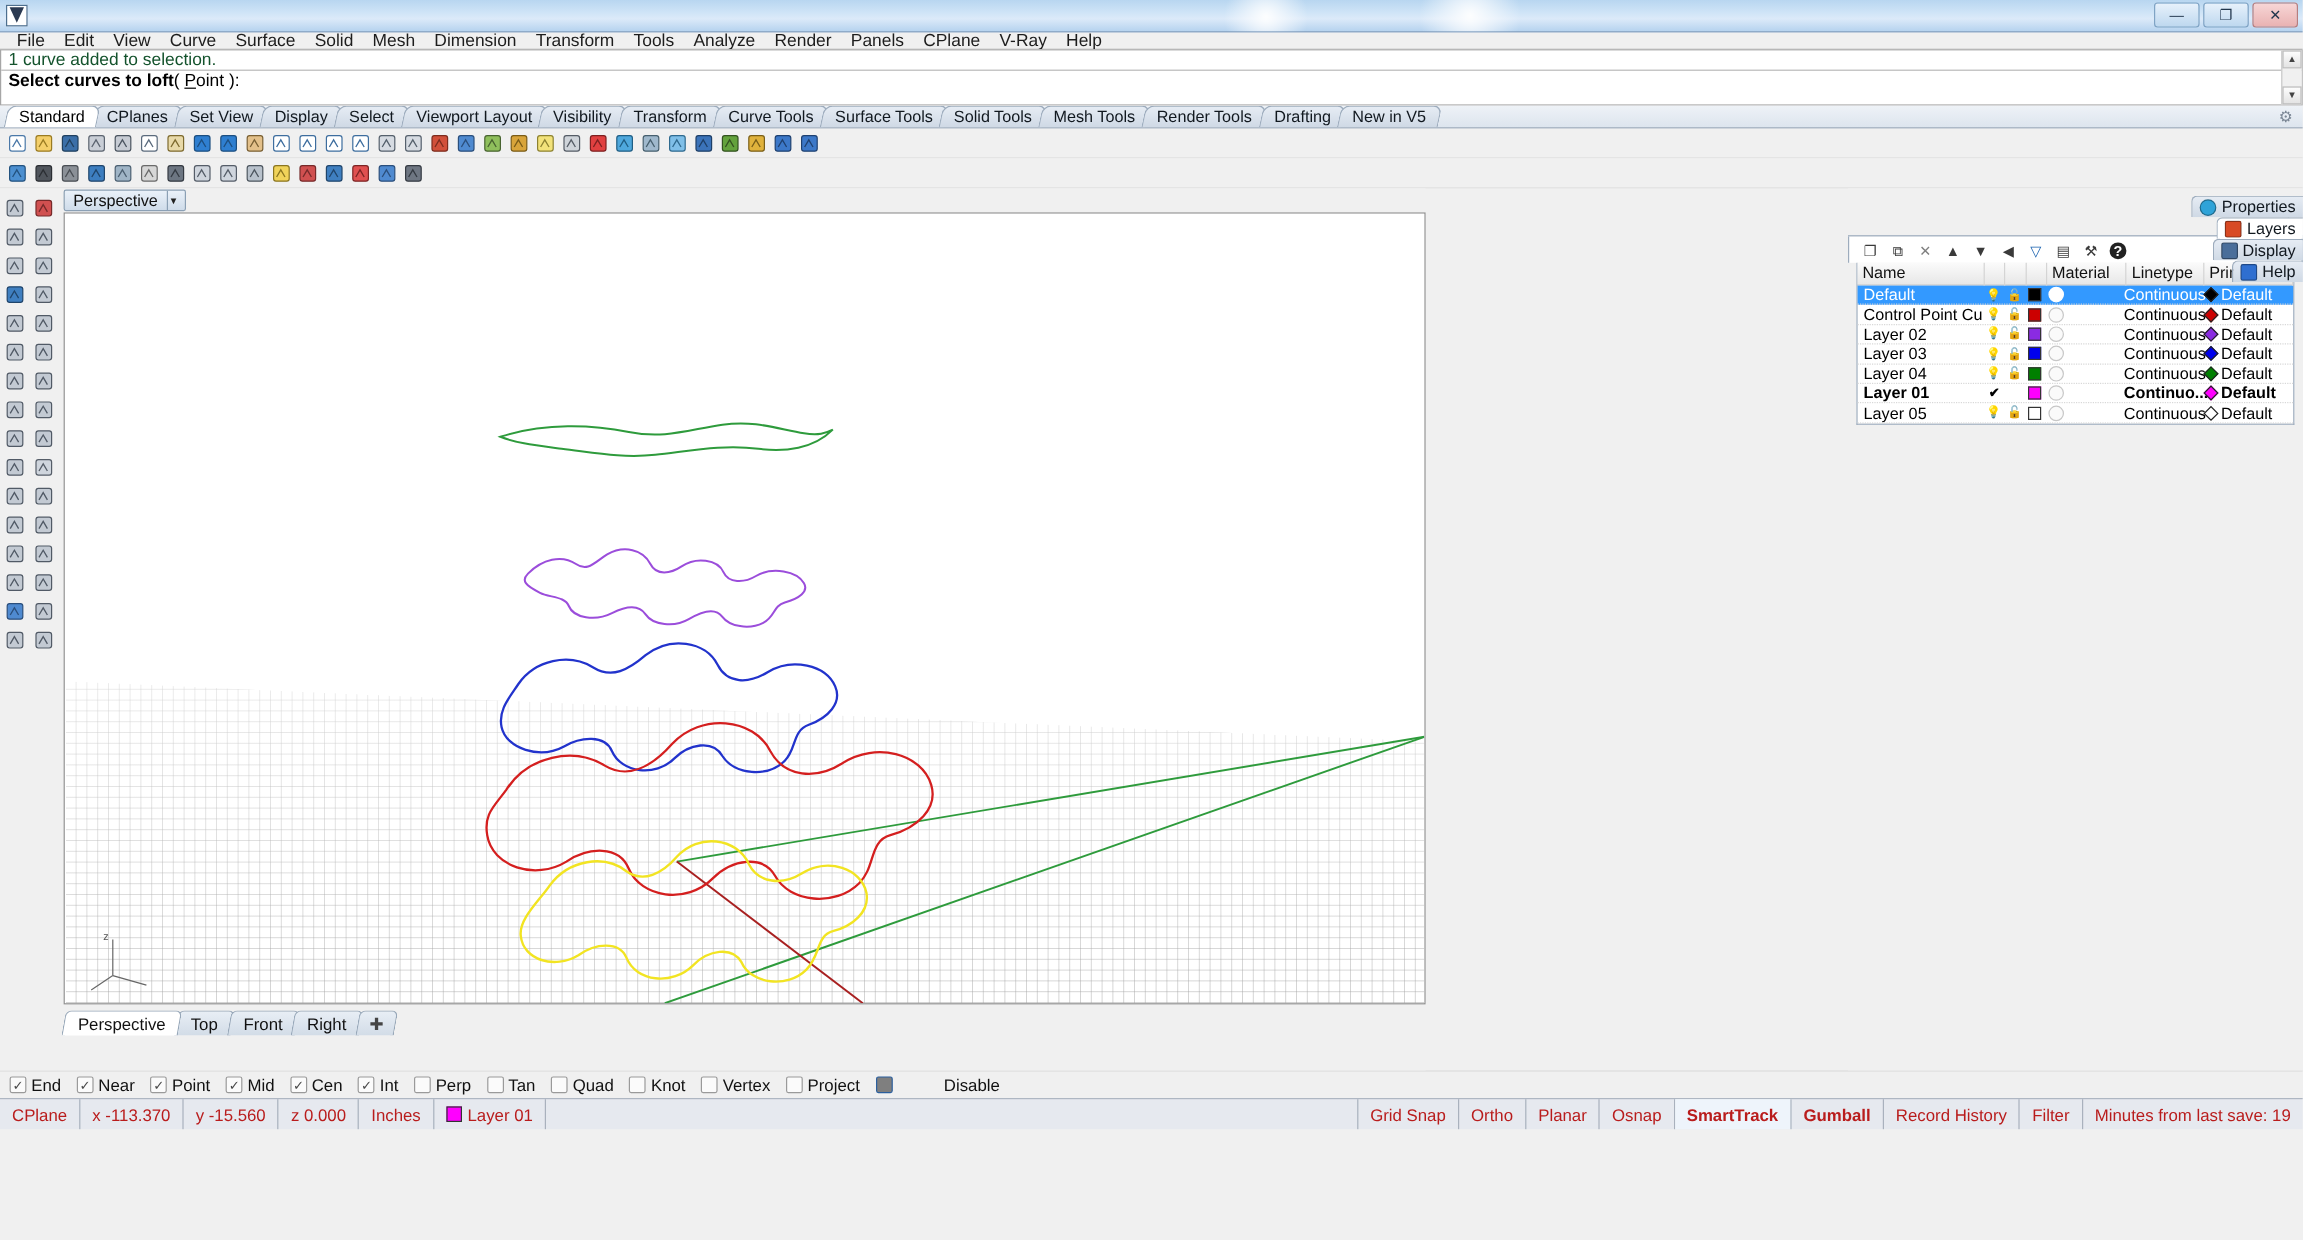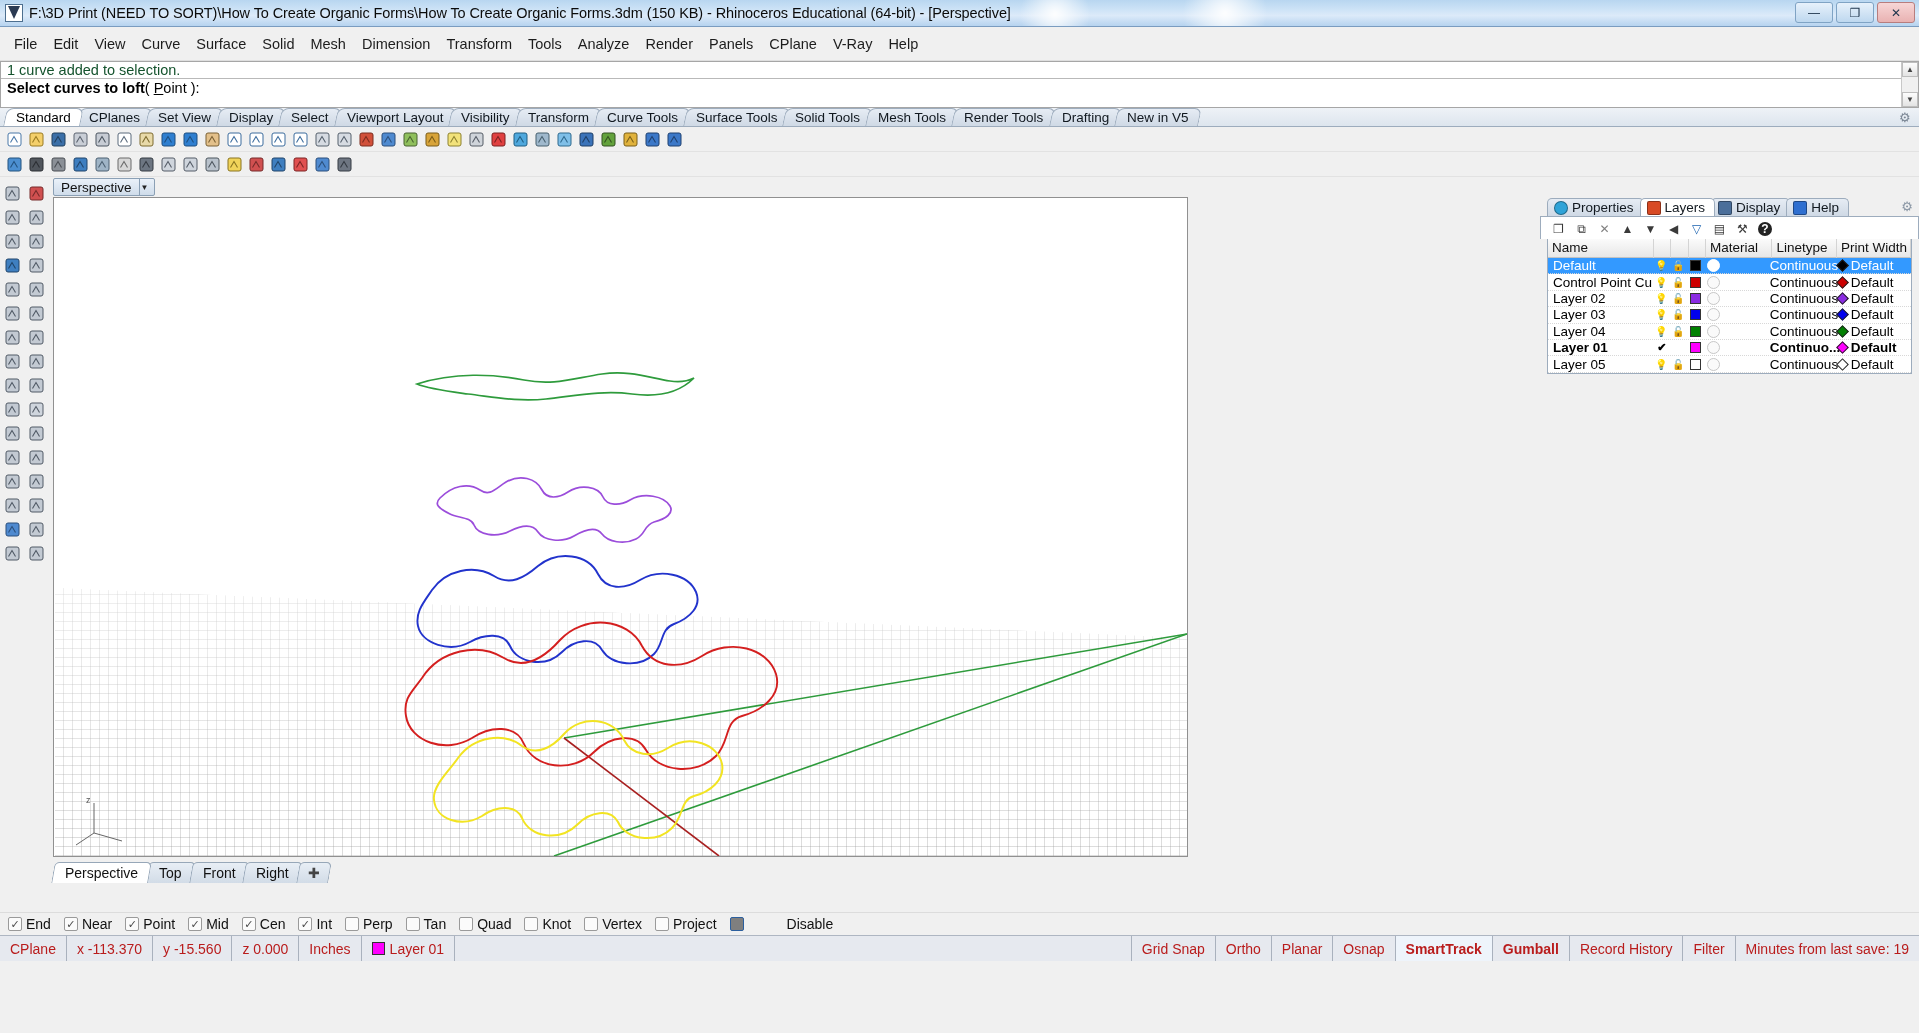--- a/index.html
+++ b/index.html
@@ -52,21 +52,21 @@
     display: flex; align-items: center; justify-content: center;
     font-size: 12px; color: #21364d;
   }
   .win-btn.close {
     background: linear-gradient(to bottom,#f7d6d6,#e9b2b2);
     border-color: #b87d7d;
   }
 
   
   .menubar {
-    height: 34px; background: #f0f0f0;
+    height: 14px; background: #f0f0f0;
     border-bottom: 1px solid #dedede;
     display: flex; align-items: center; padding-left: 6px;
   }
   .menu-item {
     padding: 1px 8px; font-size: 14.5px; color: #1d1d1d; white-space: nowrap;
   }
 
   
   .cmdarea {
     background: #ffffff;
@@ -206,20 +206,21 @@
     position: absolute; right: 0; top: 0;
     width: 379px; height: 735px;
     background: #f0f0f0;
     padding-top: 6px;
   }
   .panel-tabs {
     display: flex; align-items: flex-end; height: 34px;
     padding-left: 7px;
     border-bottom: 1px solid #9dacbd;
     position: relative;
+    flex-direction: column;
   }
   .ptab {
     height: 18px; line-height: 17px;
     padding: 0 9px 0 6px;
     font-size: 13.5px; color: #11181f;
     background: linear-gradient(to bottom,#e6ecf4,#cfd9e5);
     border: 1px solid #9dacbd; border-bottom: none;
     border-radius: 5px 5px 0 0;
     margin-right: -4px;
     display: flex; align-items: center; gap: 4px;
@@ -309,21 +310,20 @@
 </style>
 </head>
 <body>
 
 <div id="app">
 
   <div class="titlebar">
     <div class="glow1"></div>
     <div class="glow2"></div>
     <div class="app-icon"></div>
-    <div class="title-text">F:\3D Print (NEED TO SORT)\How To Create Organic Forms\How To Create Organic Forms.3dm (150 KB) - Rhinoceros Educational (64-bit) - [Perspective]</div>
     <div class="win-btns">
       <div class="win-btn">—</div>
       <div class="win-btn">❐</div>
       <div class="win-btn close">✕</div>
     </div>
   </div>
 
   <div class="menubar" id="menubar">
       <div class="menu-item">File</div>
       <div class="menu-item">Edit</div>

